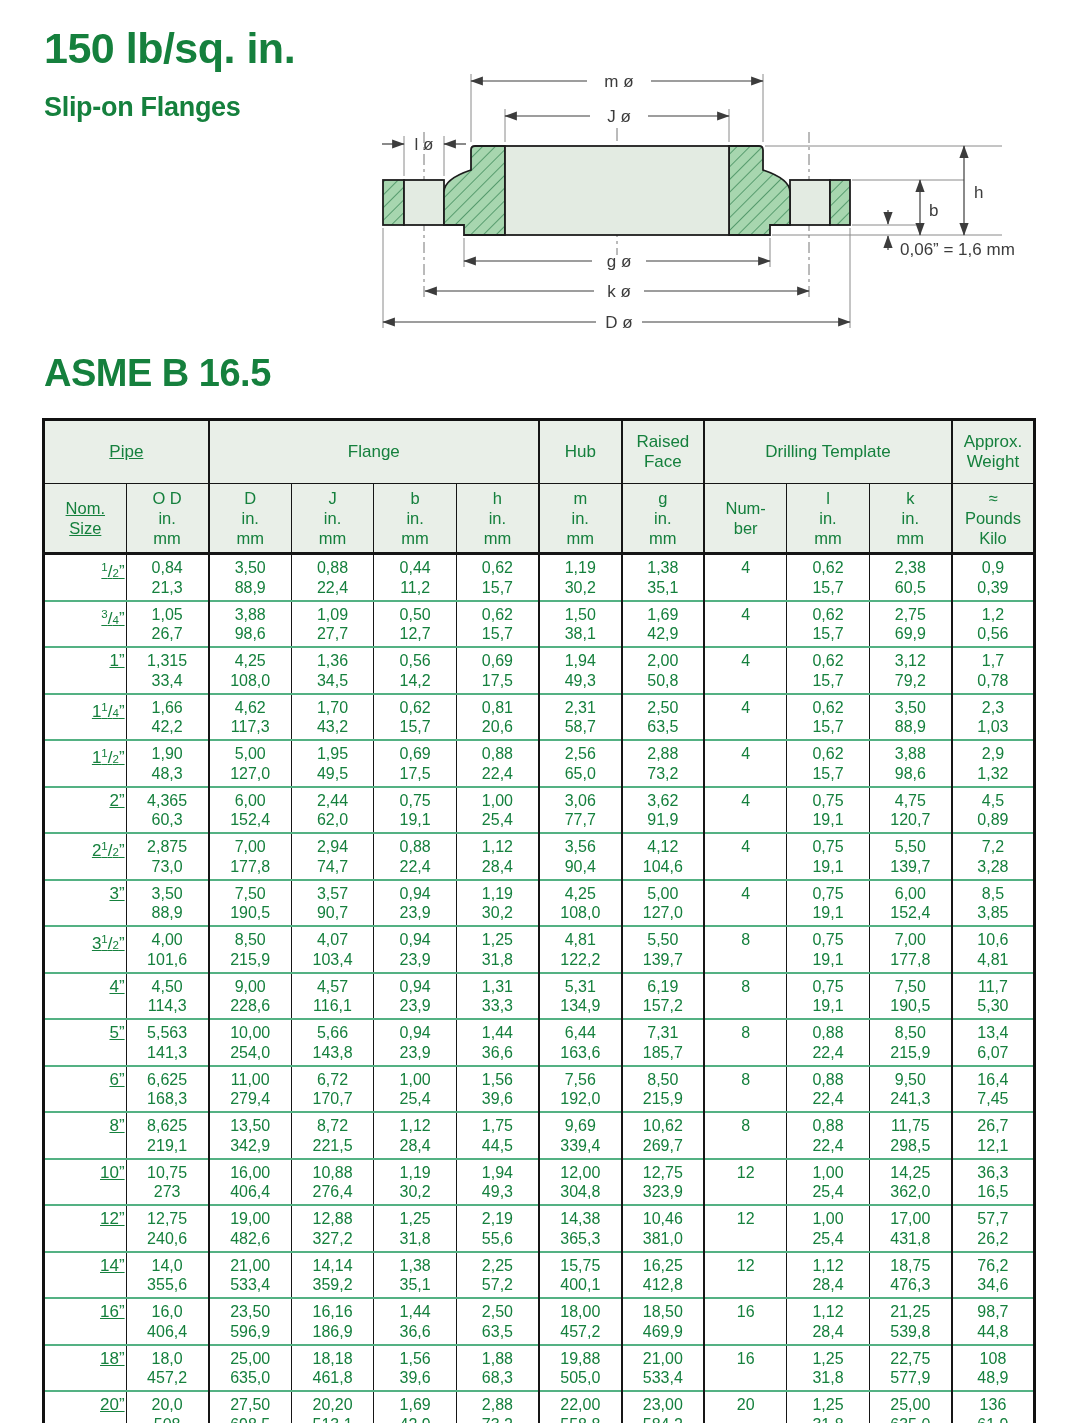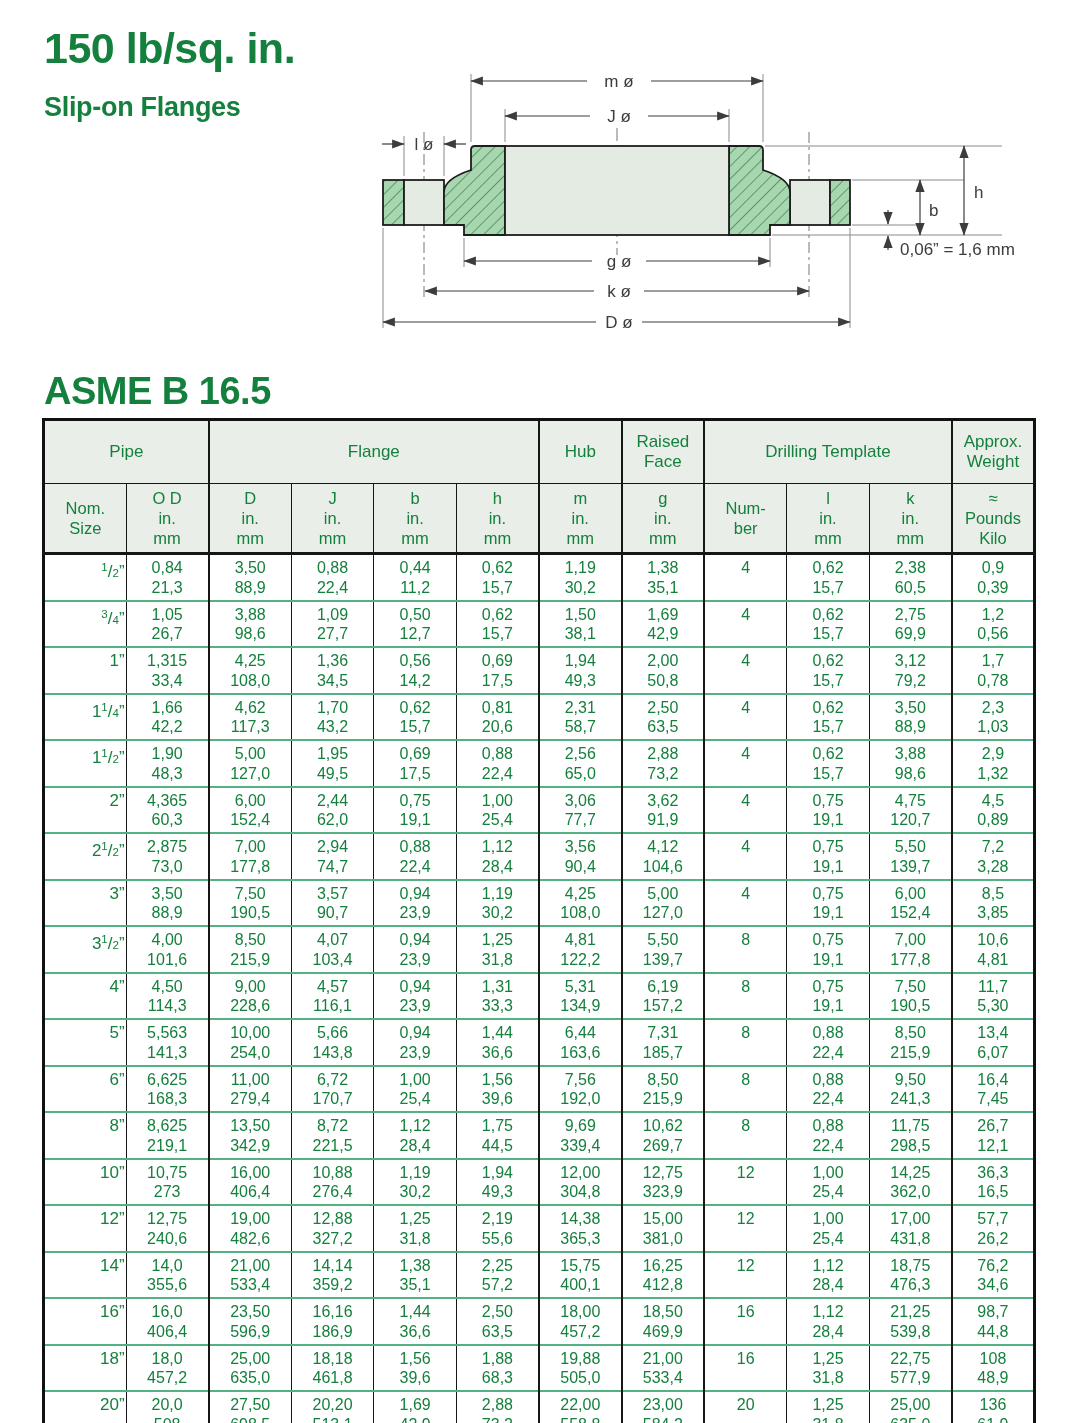--- a/index.html
+++ b/index.html
@@ -13,35 +13,35 @@
   }
   .page-title{
     position:absolute;left:44px;top:24px;
     font-size:43px;font-weight:bold;letter-spacing:-0.5px;
   }
   .page-subtitle{
     position:absolute;left:44px;top:92px;
     font-size:27px;font-weight:bold;letter-spacing:-0.3px;
   }
   .page-standard{
-    position:absolute;left:44px;top:370px;
+    position:absolute;left:44px;top:352px;
     font-size:38px;font-weight:bold;letter-spacing:-0.5px;
   }
   #diagram{position:absolute;left:372px;top:40px;}
   #diagram text{font-family:"Liberation Sans","DejaVu Sans",sans-serif;font-size:17px;fill:#3c3c3c;}
 
   
   #flange-table{
     position:absolute;left:42px;top:418px;
     width:994px;
     border-collapse:collapse;table-layout:fixed;
     font-size:16px;
   }
   #flange-table td{border-left:1.5px solid #161616;overflow:hidden;}
-  #flange-table td:first-child{border-left:none;}
+  #flange-table td:first-child{border-left:none;text-decoration:underline;}
   #flange-table{border:3px solid #111111;}
   tr.grp td{
     background:#e9efe8;text-align:center;vertical-align:middle;
     height:60px;font-size:17px;line-height:20px;
     border-bottom:1.5px solid #161616;
   }
   tr.sub td{
     background:#e9efe8;text-align:center;vertical-align:middle;
     height:66px;font-size:16.5px;line-height:20px;
     border-bottom:3px solid #161616;
@@ -897,21 +897,21 @@
           </td>
           <td>
             <div>2,19</div>
             <div>55,6</div>
           </td>
           <td class="gb">
             <div>14,38</div>
             <div>365,3</div>
           </td>
           <td class="gb">
-            <div>15,00</div>
+            <div>10,46</div>
             <div>381,0</div>
           </td>
           <td class="gb">
             <div>12</div>
           </td>
           <td>
             <div>1,00</div>
             <div>25,4</div>
           </td>
           <td>

